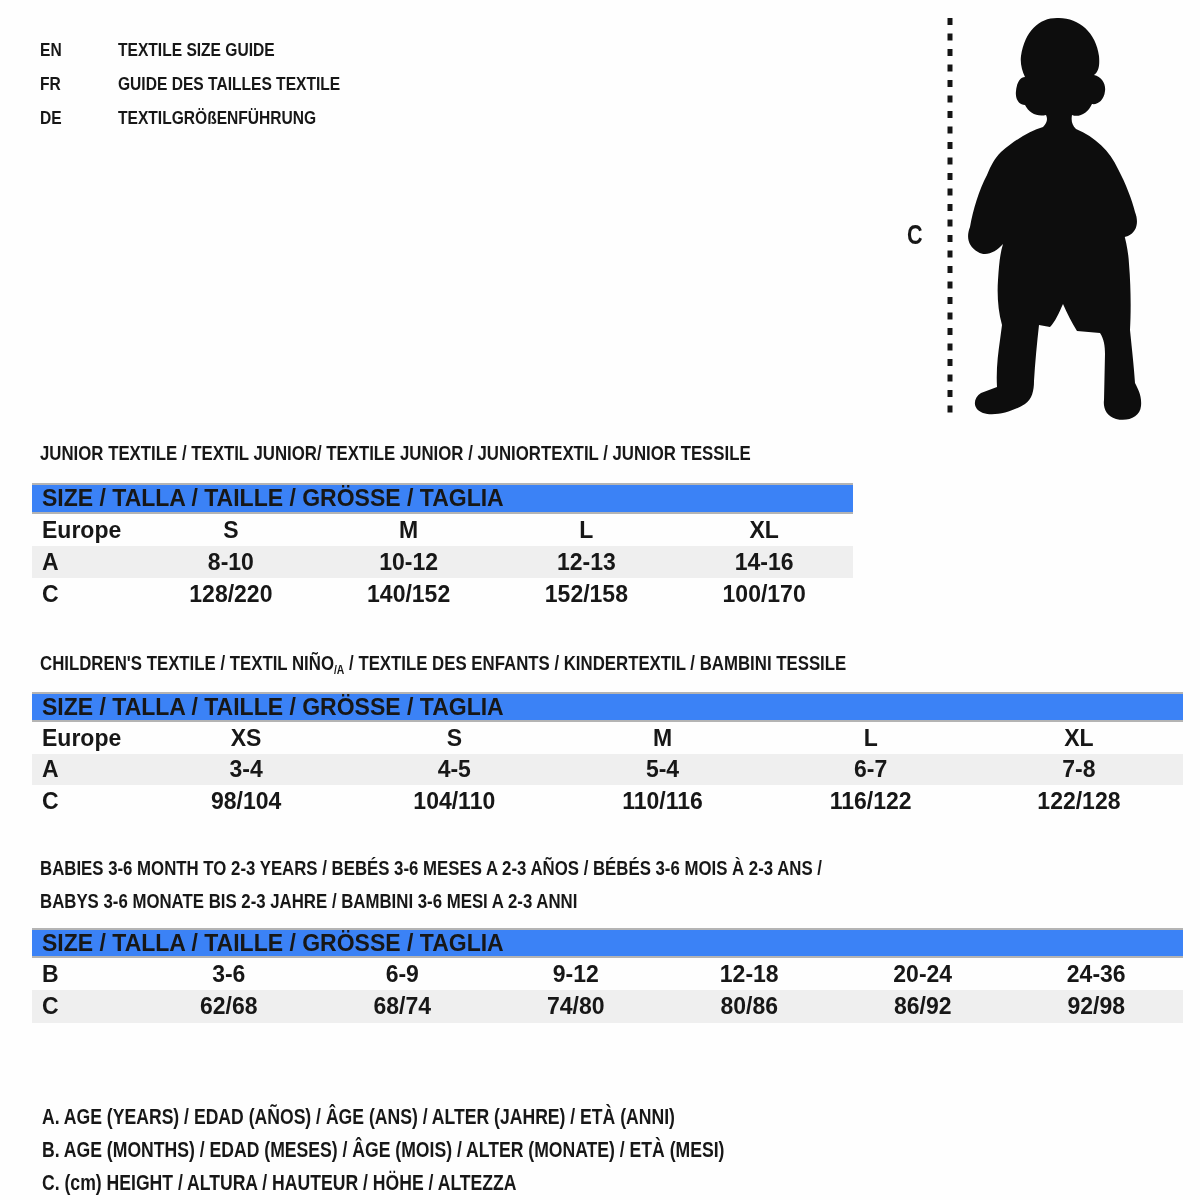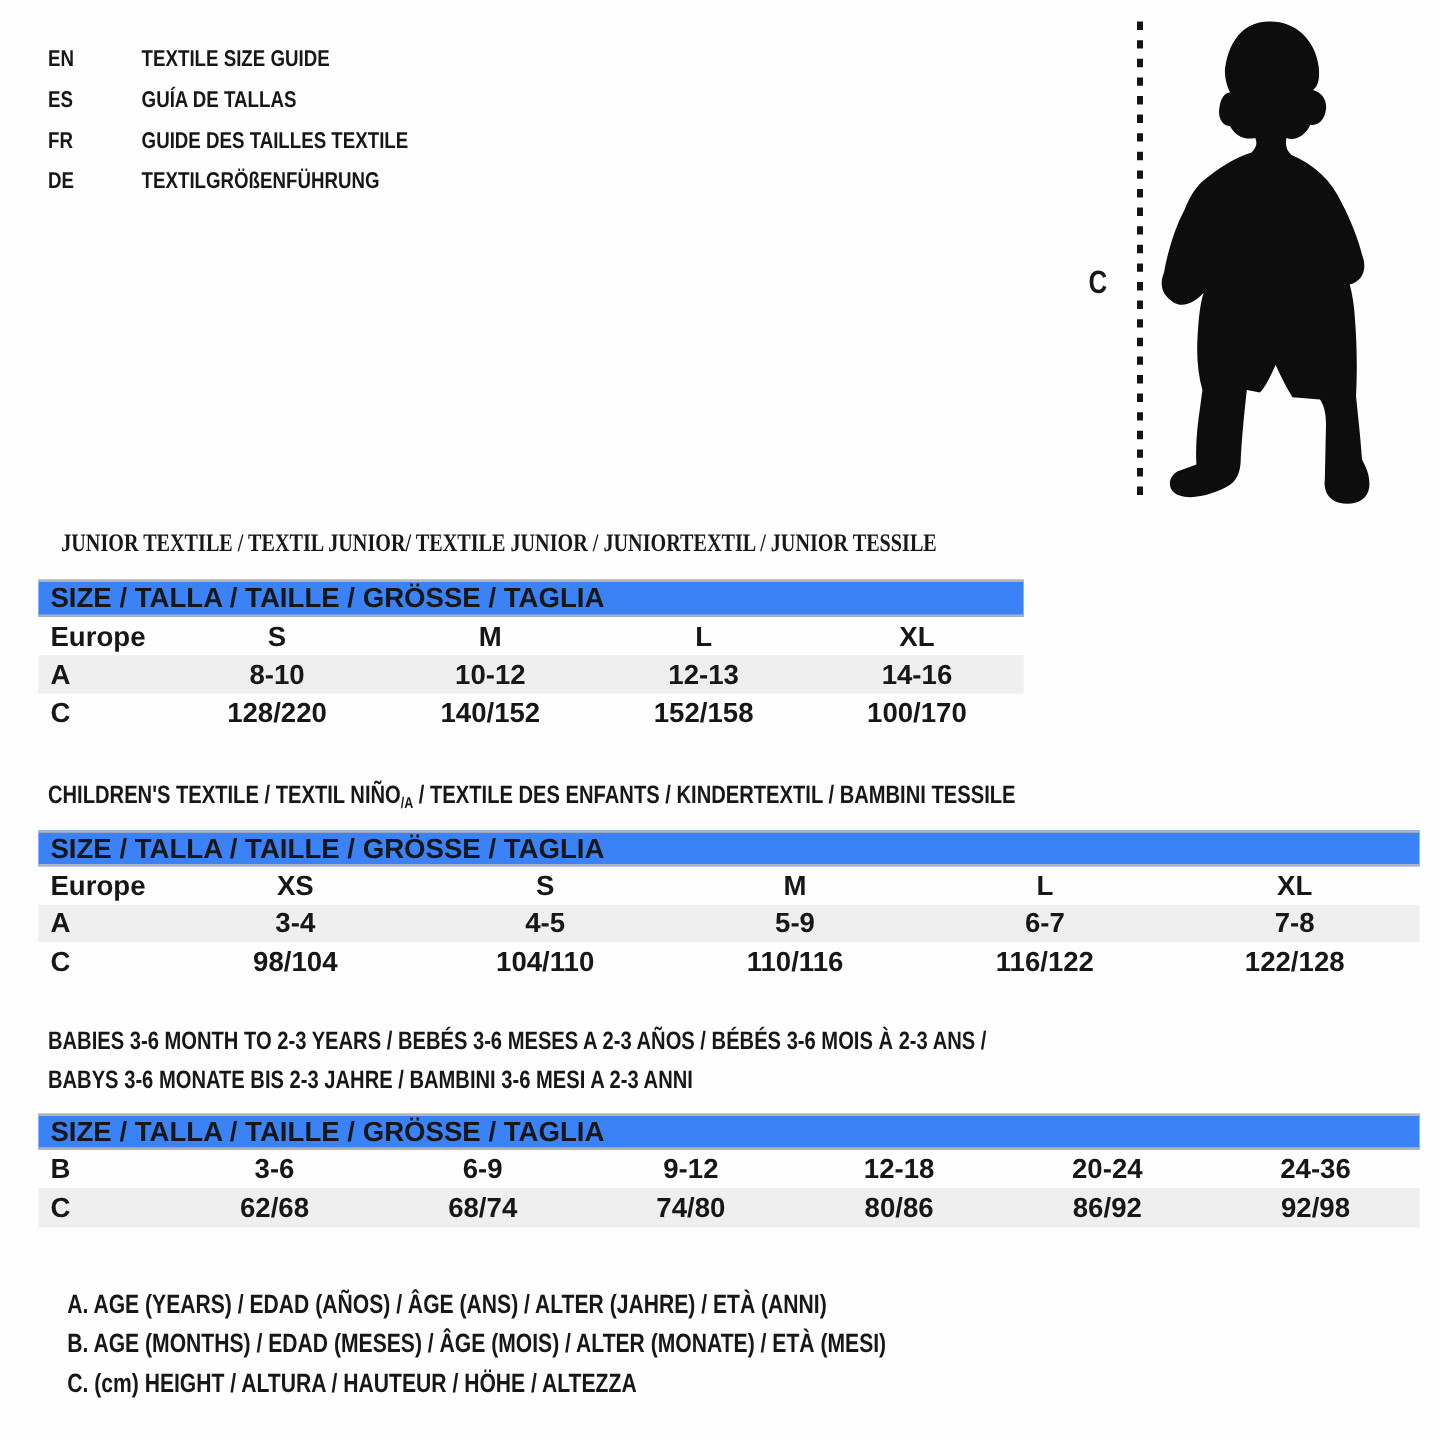--- a/index.html
+++ b/index.html
@@ -39,34 +39,30 @@
     padding-left:10px;
   }
   .trow { display:flex; align-items:center; height:32px; }
   .trow.alt { background:#efefef; }
   .rowlabel { width:110px; padding-left:10px; }
   .cell { flex:1; text-align:center; }
 
   .title-sub { font-size:13px; position:relative; top:4px; }
 
   
-  .footer-block { left:42px; top:1070px;margin-left:14px; }
+  .footer-block { left:42px; top:1100px; }
   .footer-line { font-size:22px; line-height:33px; }
 </style>
 </head>
 <body>
 
 <div class="abs lang-block">
   <div class="lang-row">
     <span class="lang-code"><span class="cx82">EN</span></span>
     <span class="cx82">TEXTILE SIZE GUIDE</span>
-  </div>
-  <div class="lang-row">
-    <span class="lang-code"><span class="cx82">ES</span></span>
-    <span class="cx82">GUÍA DE TALLAS</span>
   </div>
   <div class="lang-row">
     <span class="lang-code"><span class="cx82">FR</span></span>
     <span class="cx82">GUIDE DES TAILLES TEXTILE</span>
   </div>
   <div class="lang-row">
     <span class="lang-code"><span class="cx82">DE</span></span>
     <span class="cx82">TEXTILGRÖßENFÜHRUNG</span>
   </div>
 </div>
@@ -93,21 +89,21 @@
       C93,299 92,283 93,268 C94,252 95,242 98,232
       C91,240 81,245 73,240 C63,234 61,225 65,215
       C68,198 74,178 82,163 C86,153 90,146 96,140
       C111,127 125,119 138,115 C142,111 143,107 141,103
       C132,105 124,101 120,93 C114,93 110,87 111,79
       C112,69 116,65 120,65 C117,59 115,51 116,44
       C120,19 134,6 152,6 Z"></path>
   </svg>
 </div>
 
-<div class="abs sec-title" style="left:51px; top:436px;font-family:Liberation Serif, serif;">
+<div class="abs sec-title" style="left:40px; top:436px;">
   <span class="cx80">JUNIOR TEXTILE / TEXTIL JUNIOR/ TEXTILE JUNIOR / JUNIORTEXTIL / JUNIOR TESSILE</span>
 </div>
 <div class="tbl" style="left:32px; top:483px; width:821px;">
   <div class="band">
     <span>SIZE / TALLA / TAILLE / GRÖSSE / TAGLIA</span>
   </div>
   <div class="trow">
     <span class="rowlabel">Europe</span>
     <span class="cell">S</span>
     <span class="cell">M</span>
@@ -144,21 +140,21 @@
     <span class="cell">XS</span>
     <span class="cell">S</span>
     <span class="cell">M</span>
     <span class="cell">L</span>
     <span class="cell">XL</span>
   </div>
   <div class="trow alt" style="height:31px;">
     <span class="rowlabel">A</span>
     <span class="cell">3-4</span>
     <span class="cell">4-5</span>
-    <span class="cell">5-9</span>
+    <span class="cell">5-4</span>
     <span class="cell">6-7</span>
     <span class="cell">7-8</span>
   </div>
   <div class="trow">
     <span class="rowlabel">C</span>
     <span class="cell">98/104</span>
     <span class="cell">104/110</span>
     <span class="cell">110/116</span>
     <span class="cell">116/122</span>
     <span class="cell">122/128</span>

